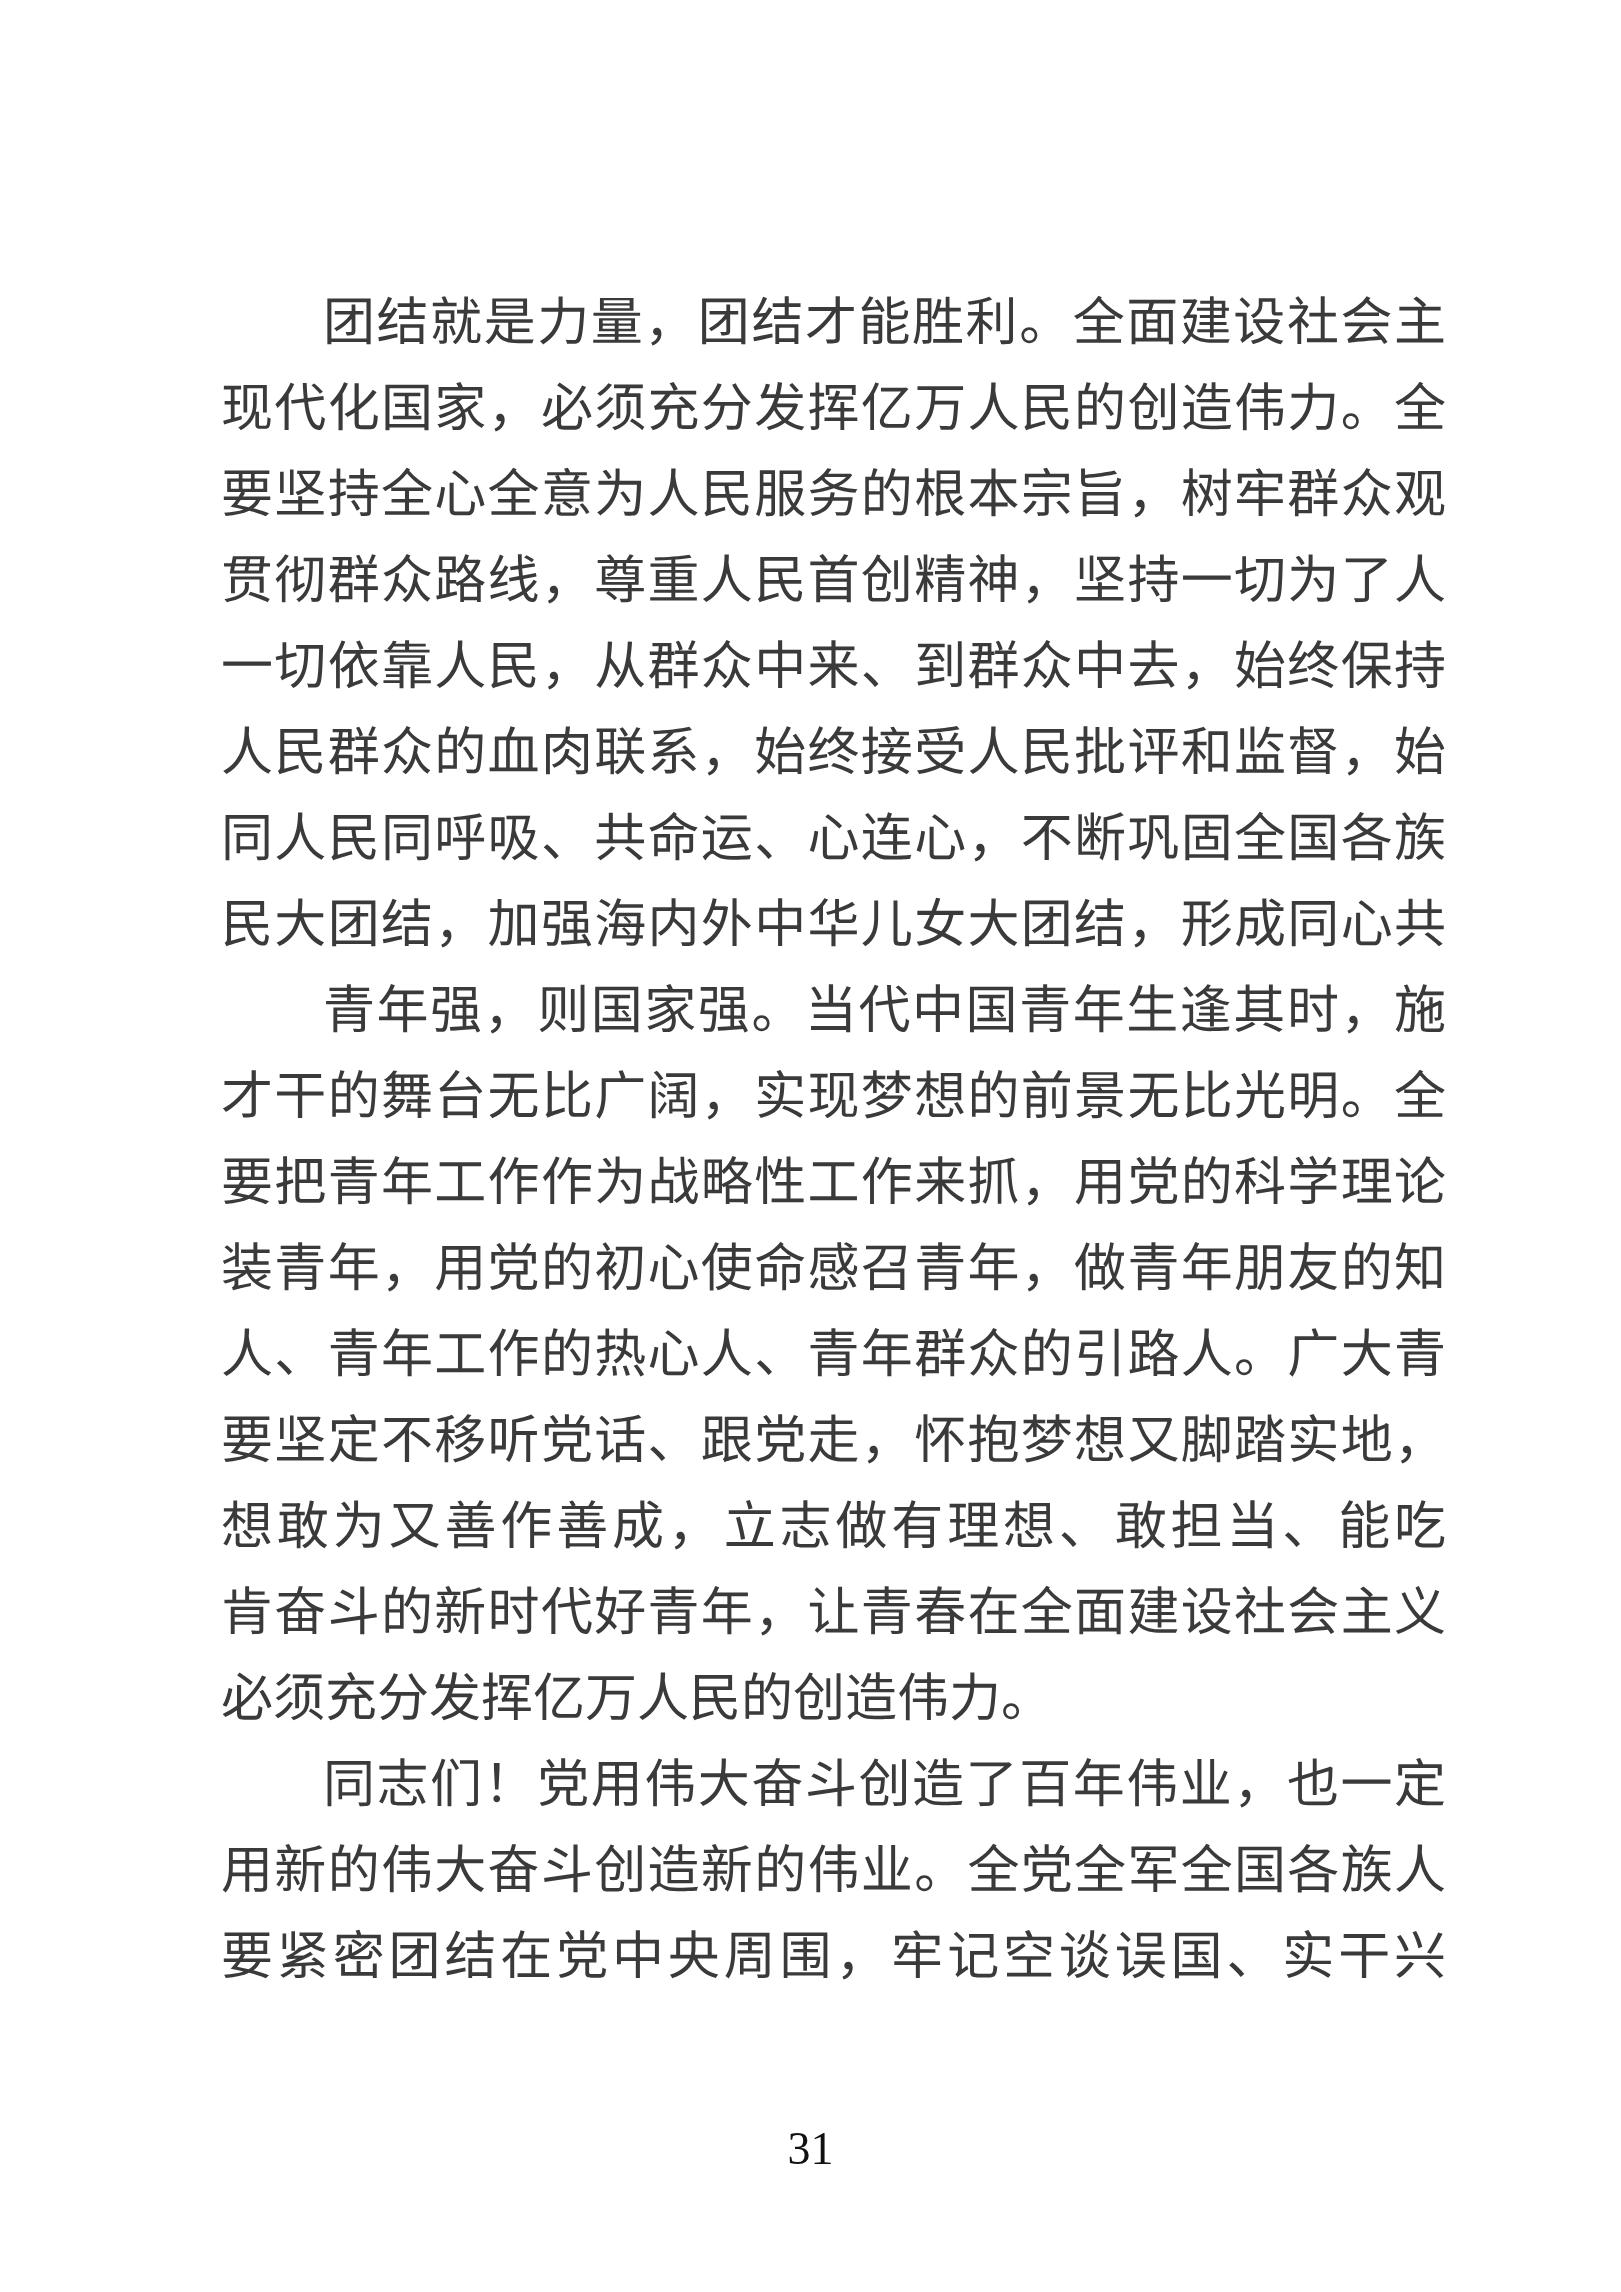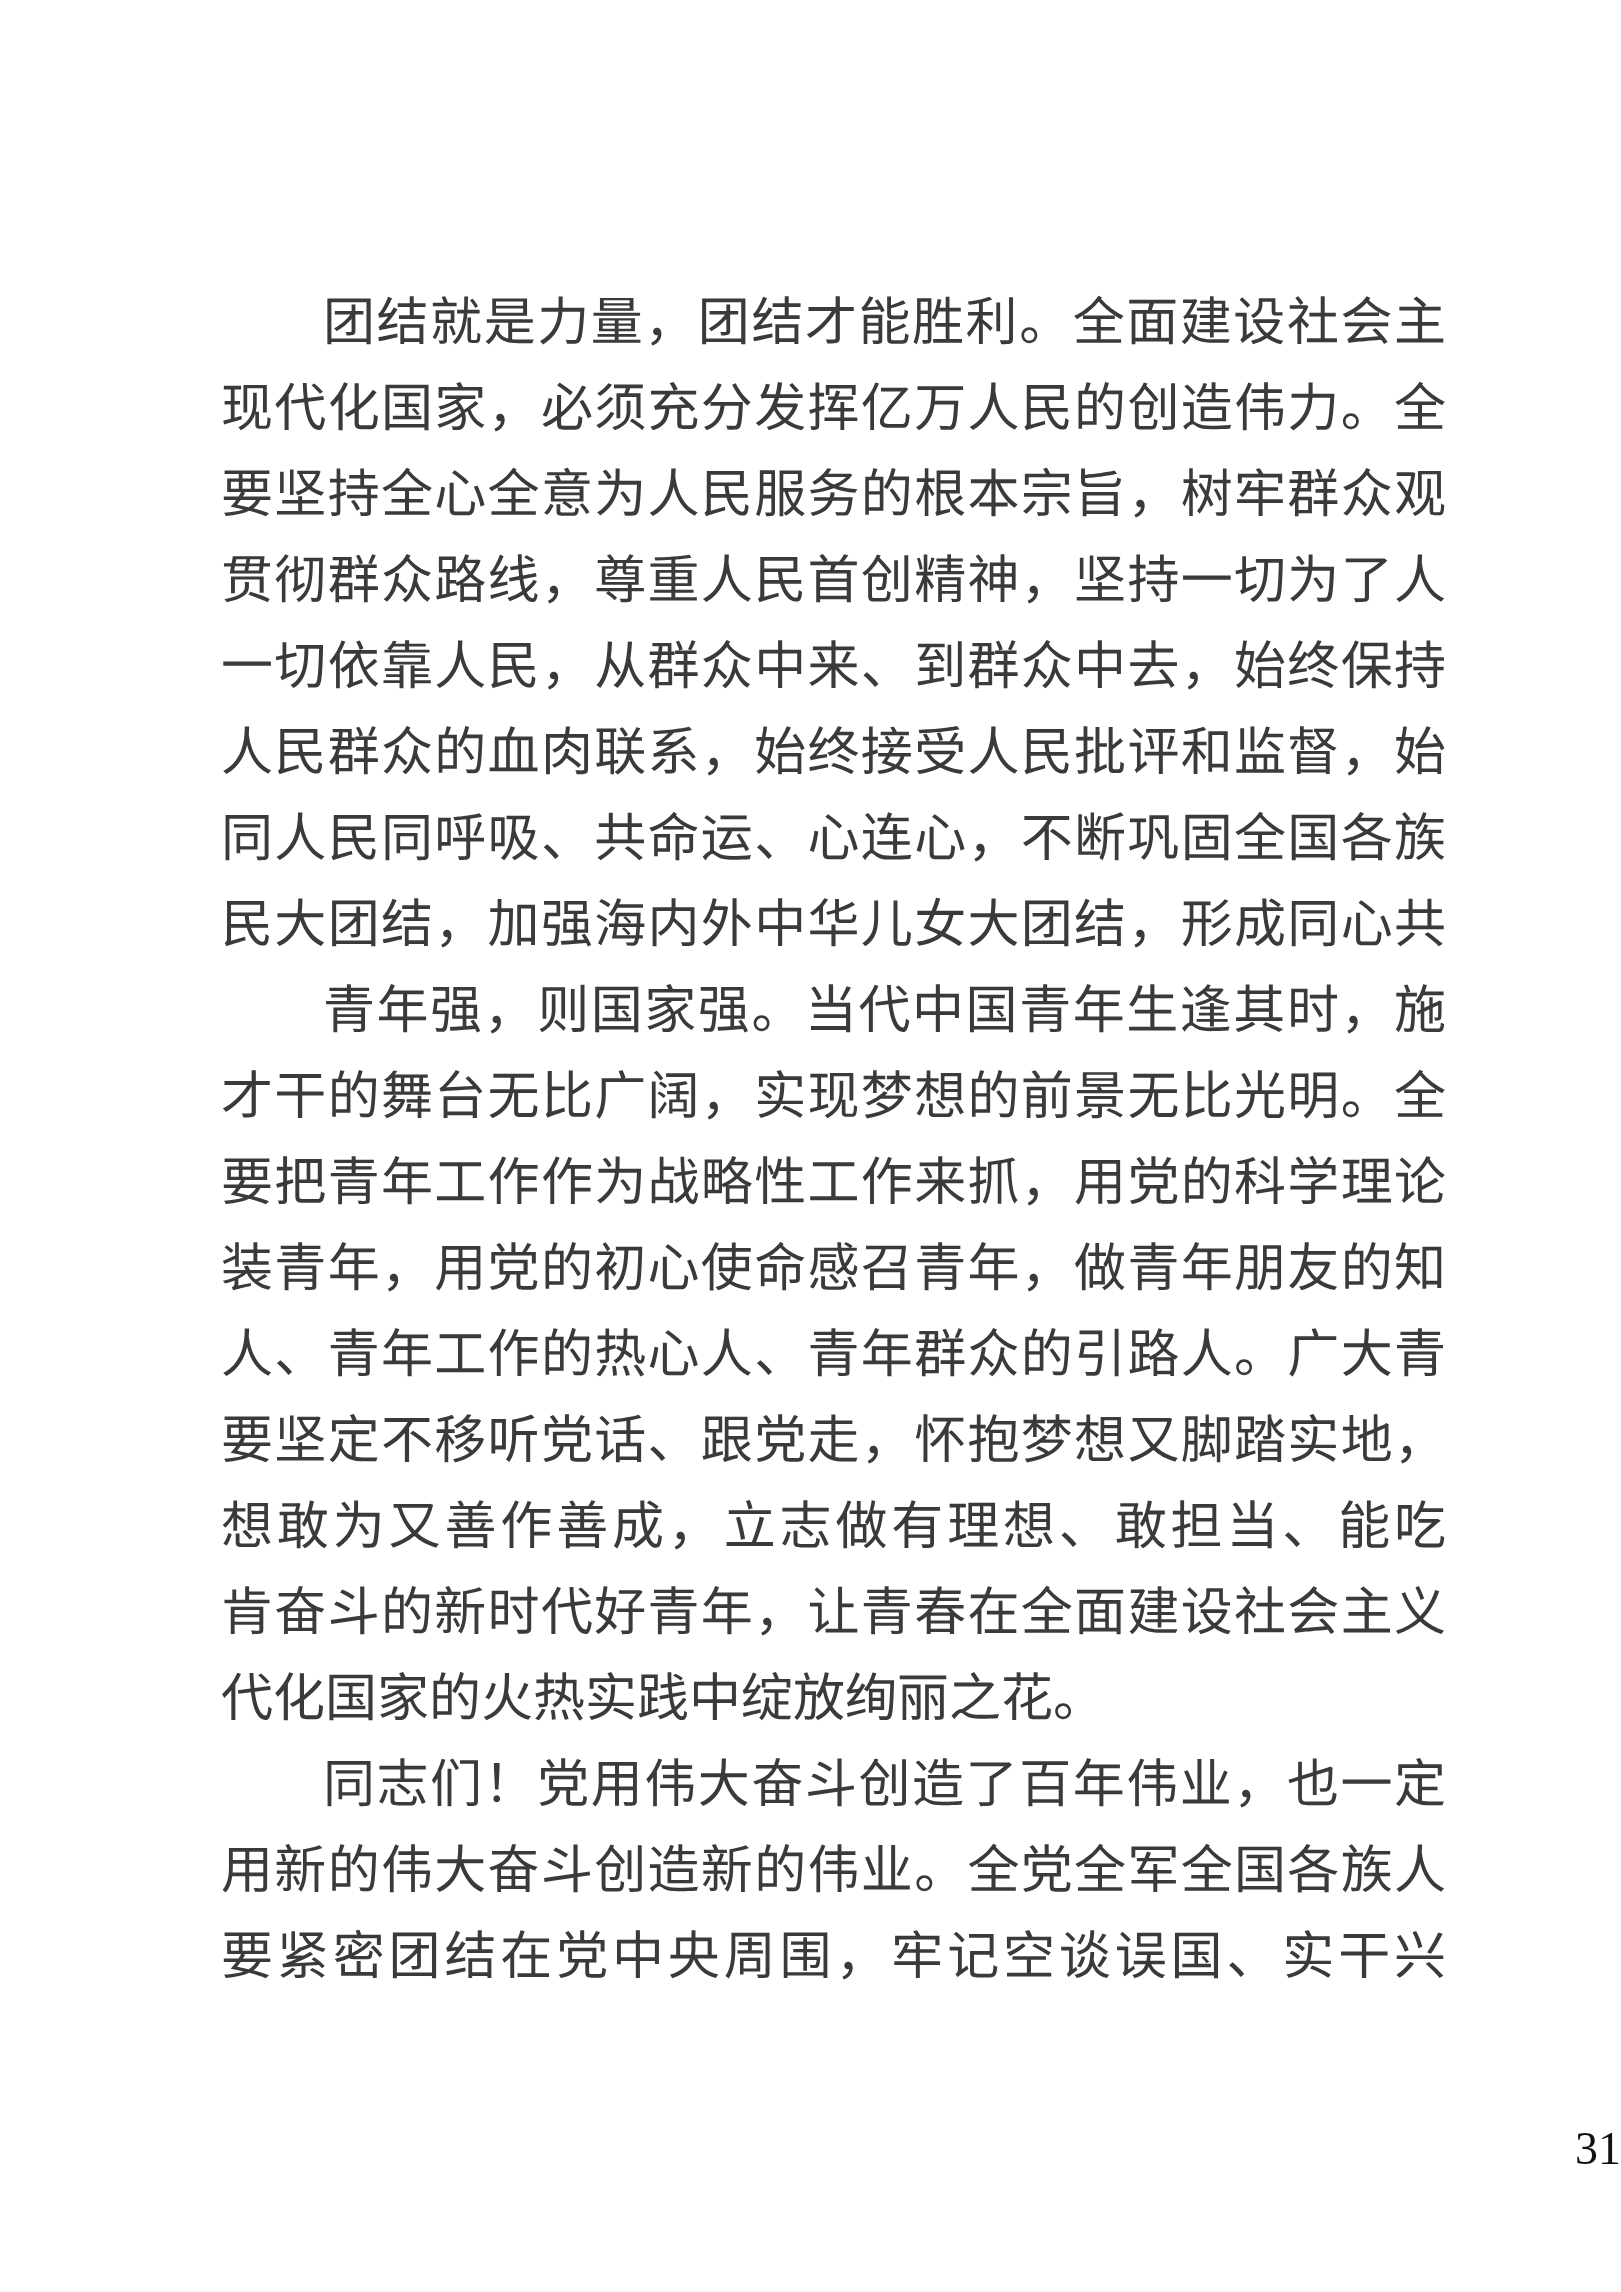--- a/index.html
+++ b/index.html
@@ -39,21 +39,21 @@
     text-indent: 102px;
   }
   .line.para-end {
     text-align-last: left;
   }
   .page-number {
     position: absolute;
     top: 2123px;
     left: 0;
     width: 1621px;
-    text-align: right;
+    text-align: center;
     font-size: 46px;
     line-height: 51px;
     color: #111111;
     font-family: "Liberation Serif", "DejaVu Serif", serif;
   }
 </style>
 </head>
 <body>
 
 <div class="page">
@@ -70,21 +70,21 @@
       </div>
       <div class="paragraph">
         <div class="line indent">青年强，则国家强。当代中国青年生逢其时，施展</div>
         <div class="line">才干的舞台无比广阔，实现梦想的前景无比光明。全党</div>
         <div class="line">要把青年工作作为战略性工作来抓，用党的科学理论武</div>
         <div class="line">装青年，用党的初心使命感召青年，做青年朋友的知心</div>
         <div class="line">人、青年工作的热心人、青年群众的引路人。广大青年</div>
         <div class="line">要坚定不移听党话、跟党走，怀抱梦想又脚踏实地，敢</div>
         <div class="line">想敢为又善作善成，立志做有理想、敢担当、能吃苦、</div>
         <div class="line">肯奋斗的新时代好青年，让青春在全面建设社会主义现</div>
-        <div class="line para-end">代化国家的火热实践中绽放绚丽之花。</div>
+        <div class="line para-end">必须充分发挥亿万人民的创造伟力。</div>
       </div>
       <div class="paragraph">
         <div class="line indent">同志们！党用伟大奋斗创造了百年伟业，也一定能</div>
         <div class="line">用新的伟大奋斗创造新的伟业。全党全军全国各族人民</div>
         <div class="line">要紧密团结在党中央周围，牢记空谈误国、实干兴邦，</div>
       </div>
     </div>
   <div class="page-number">31</div>
 </div>
 

